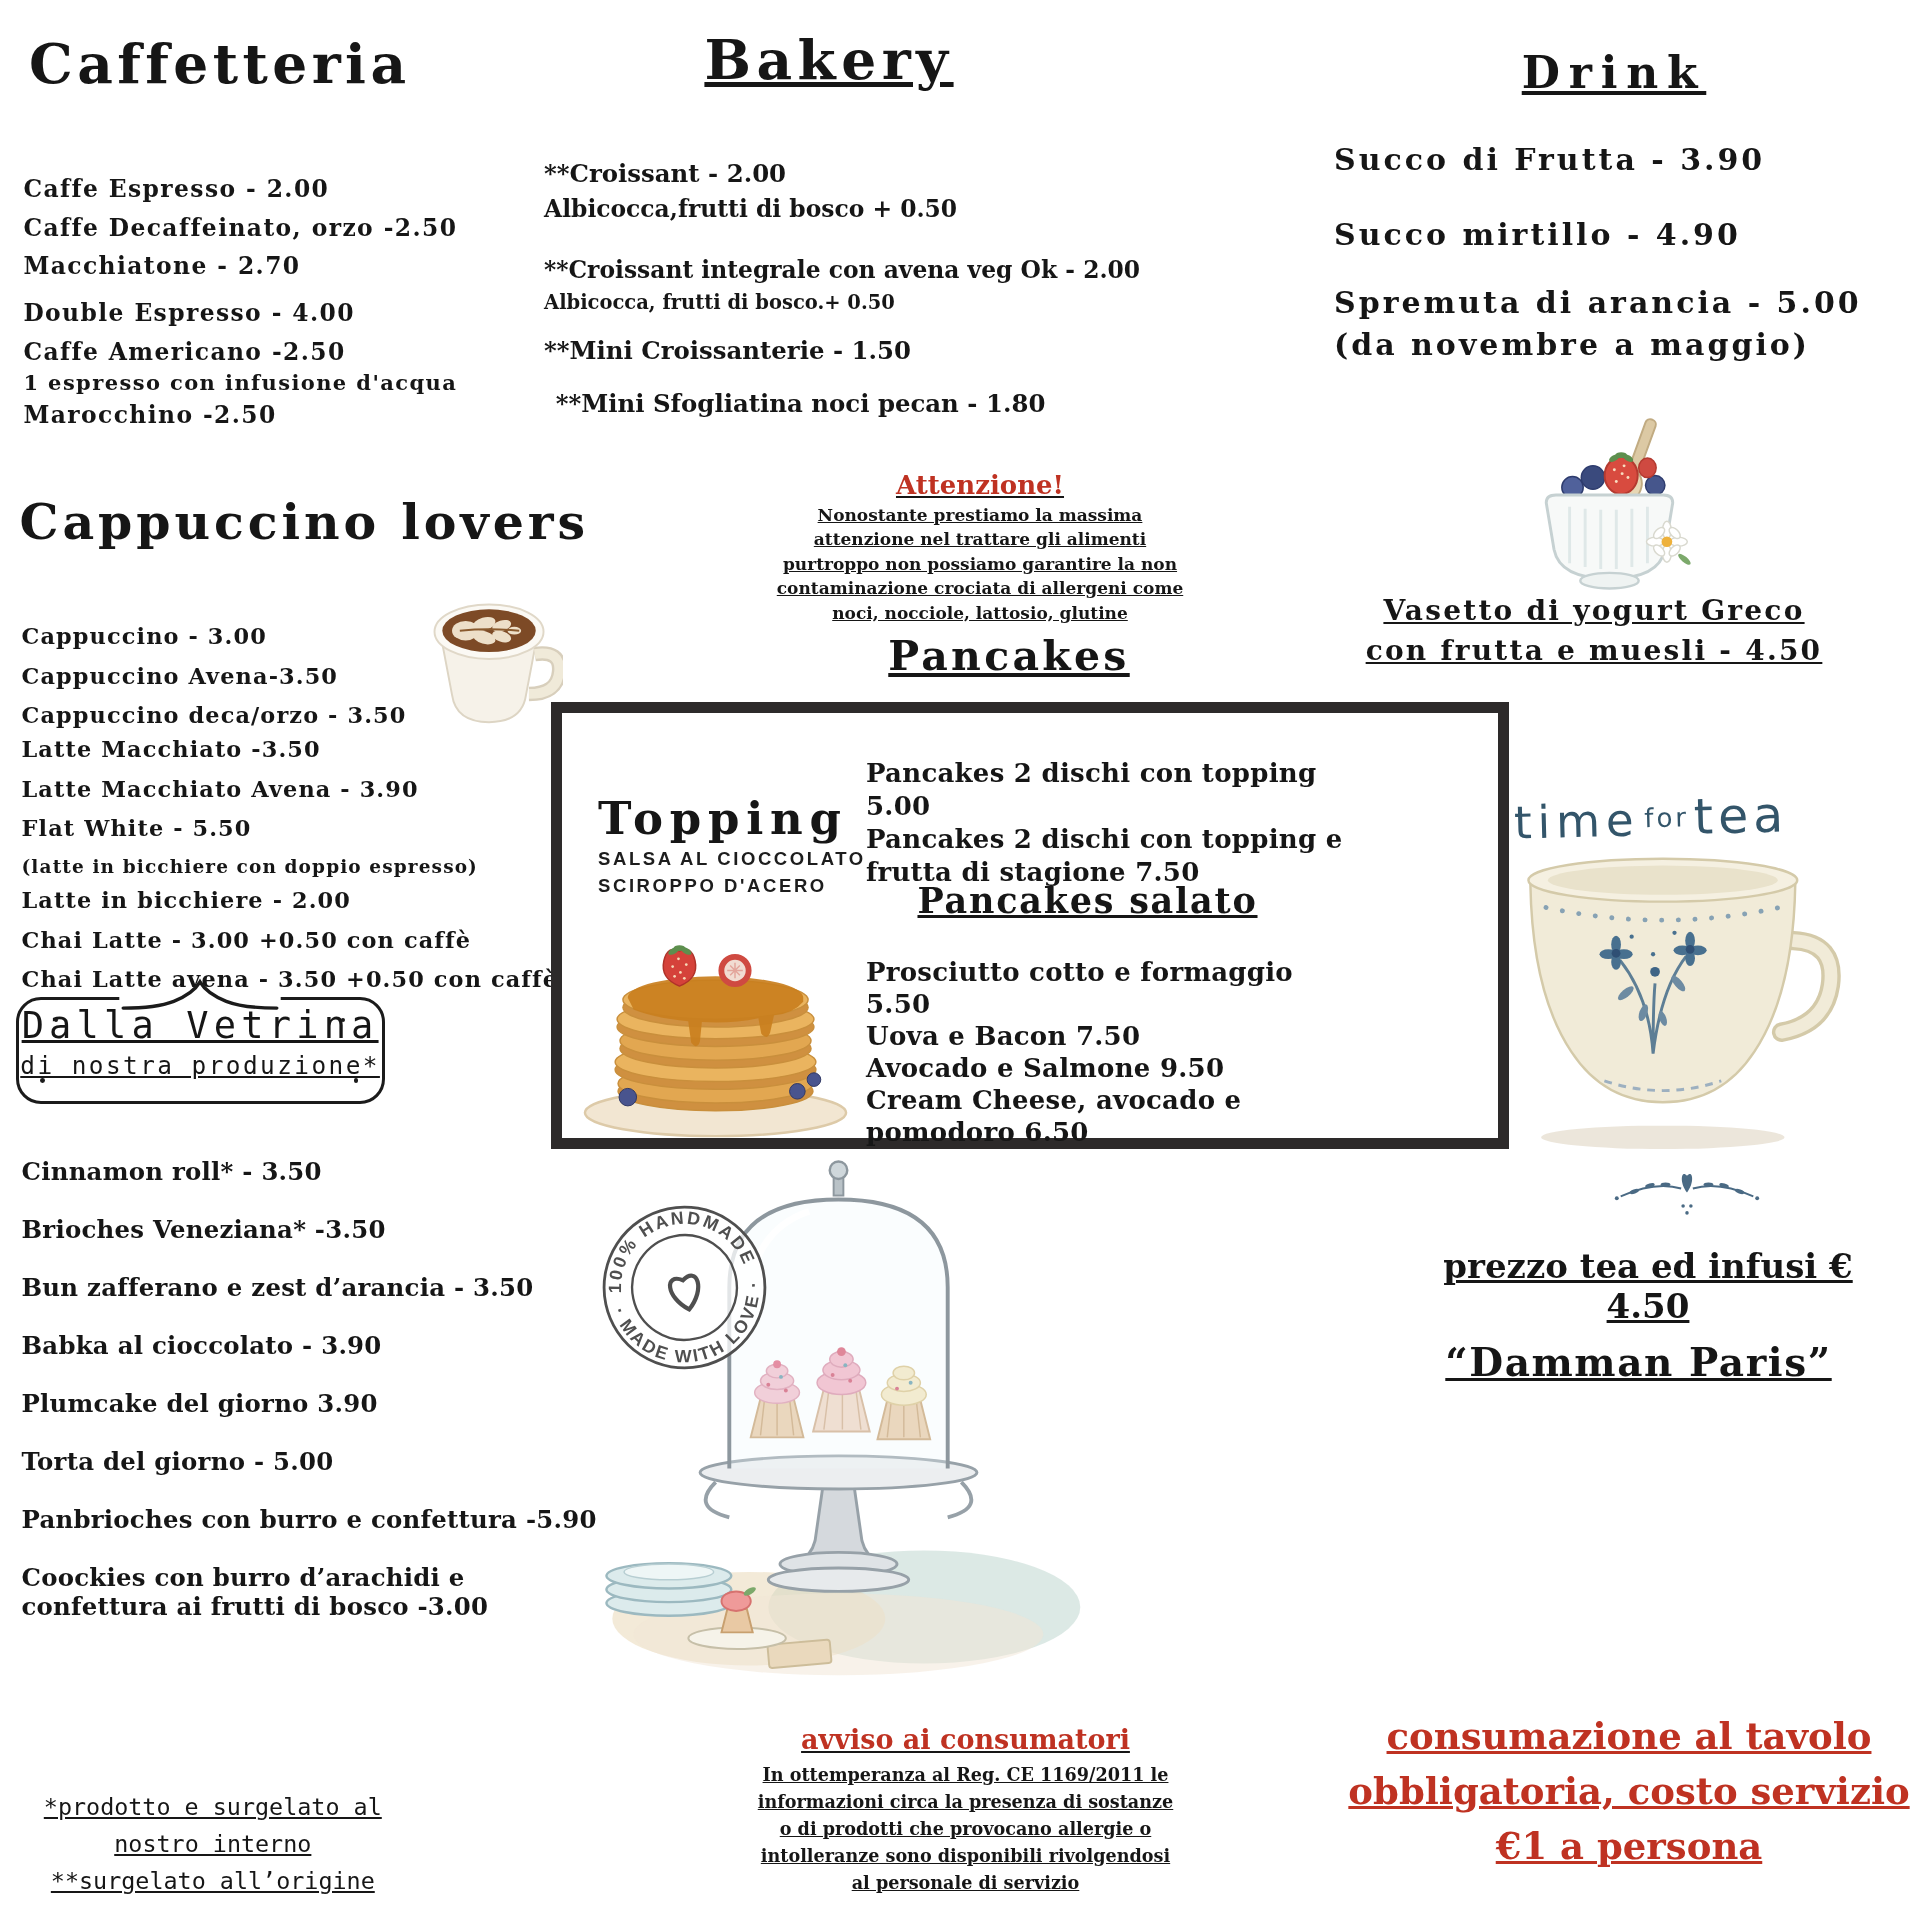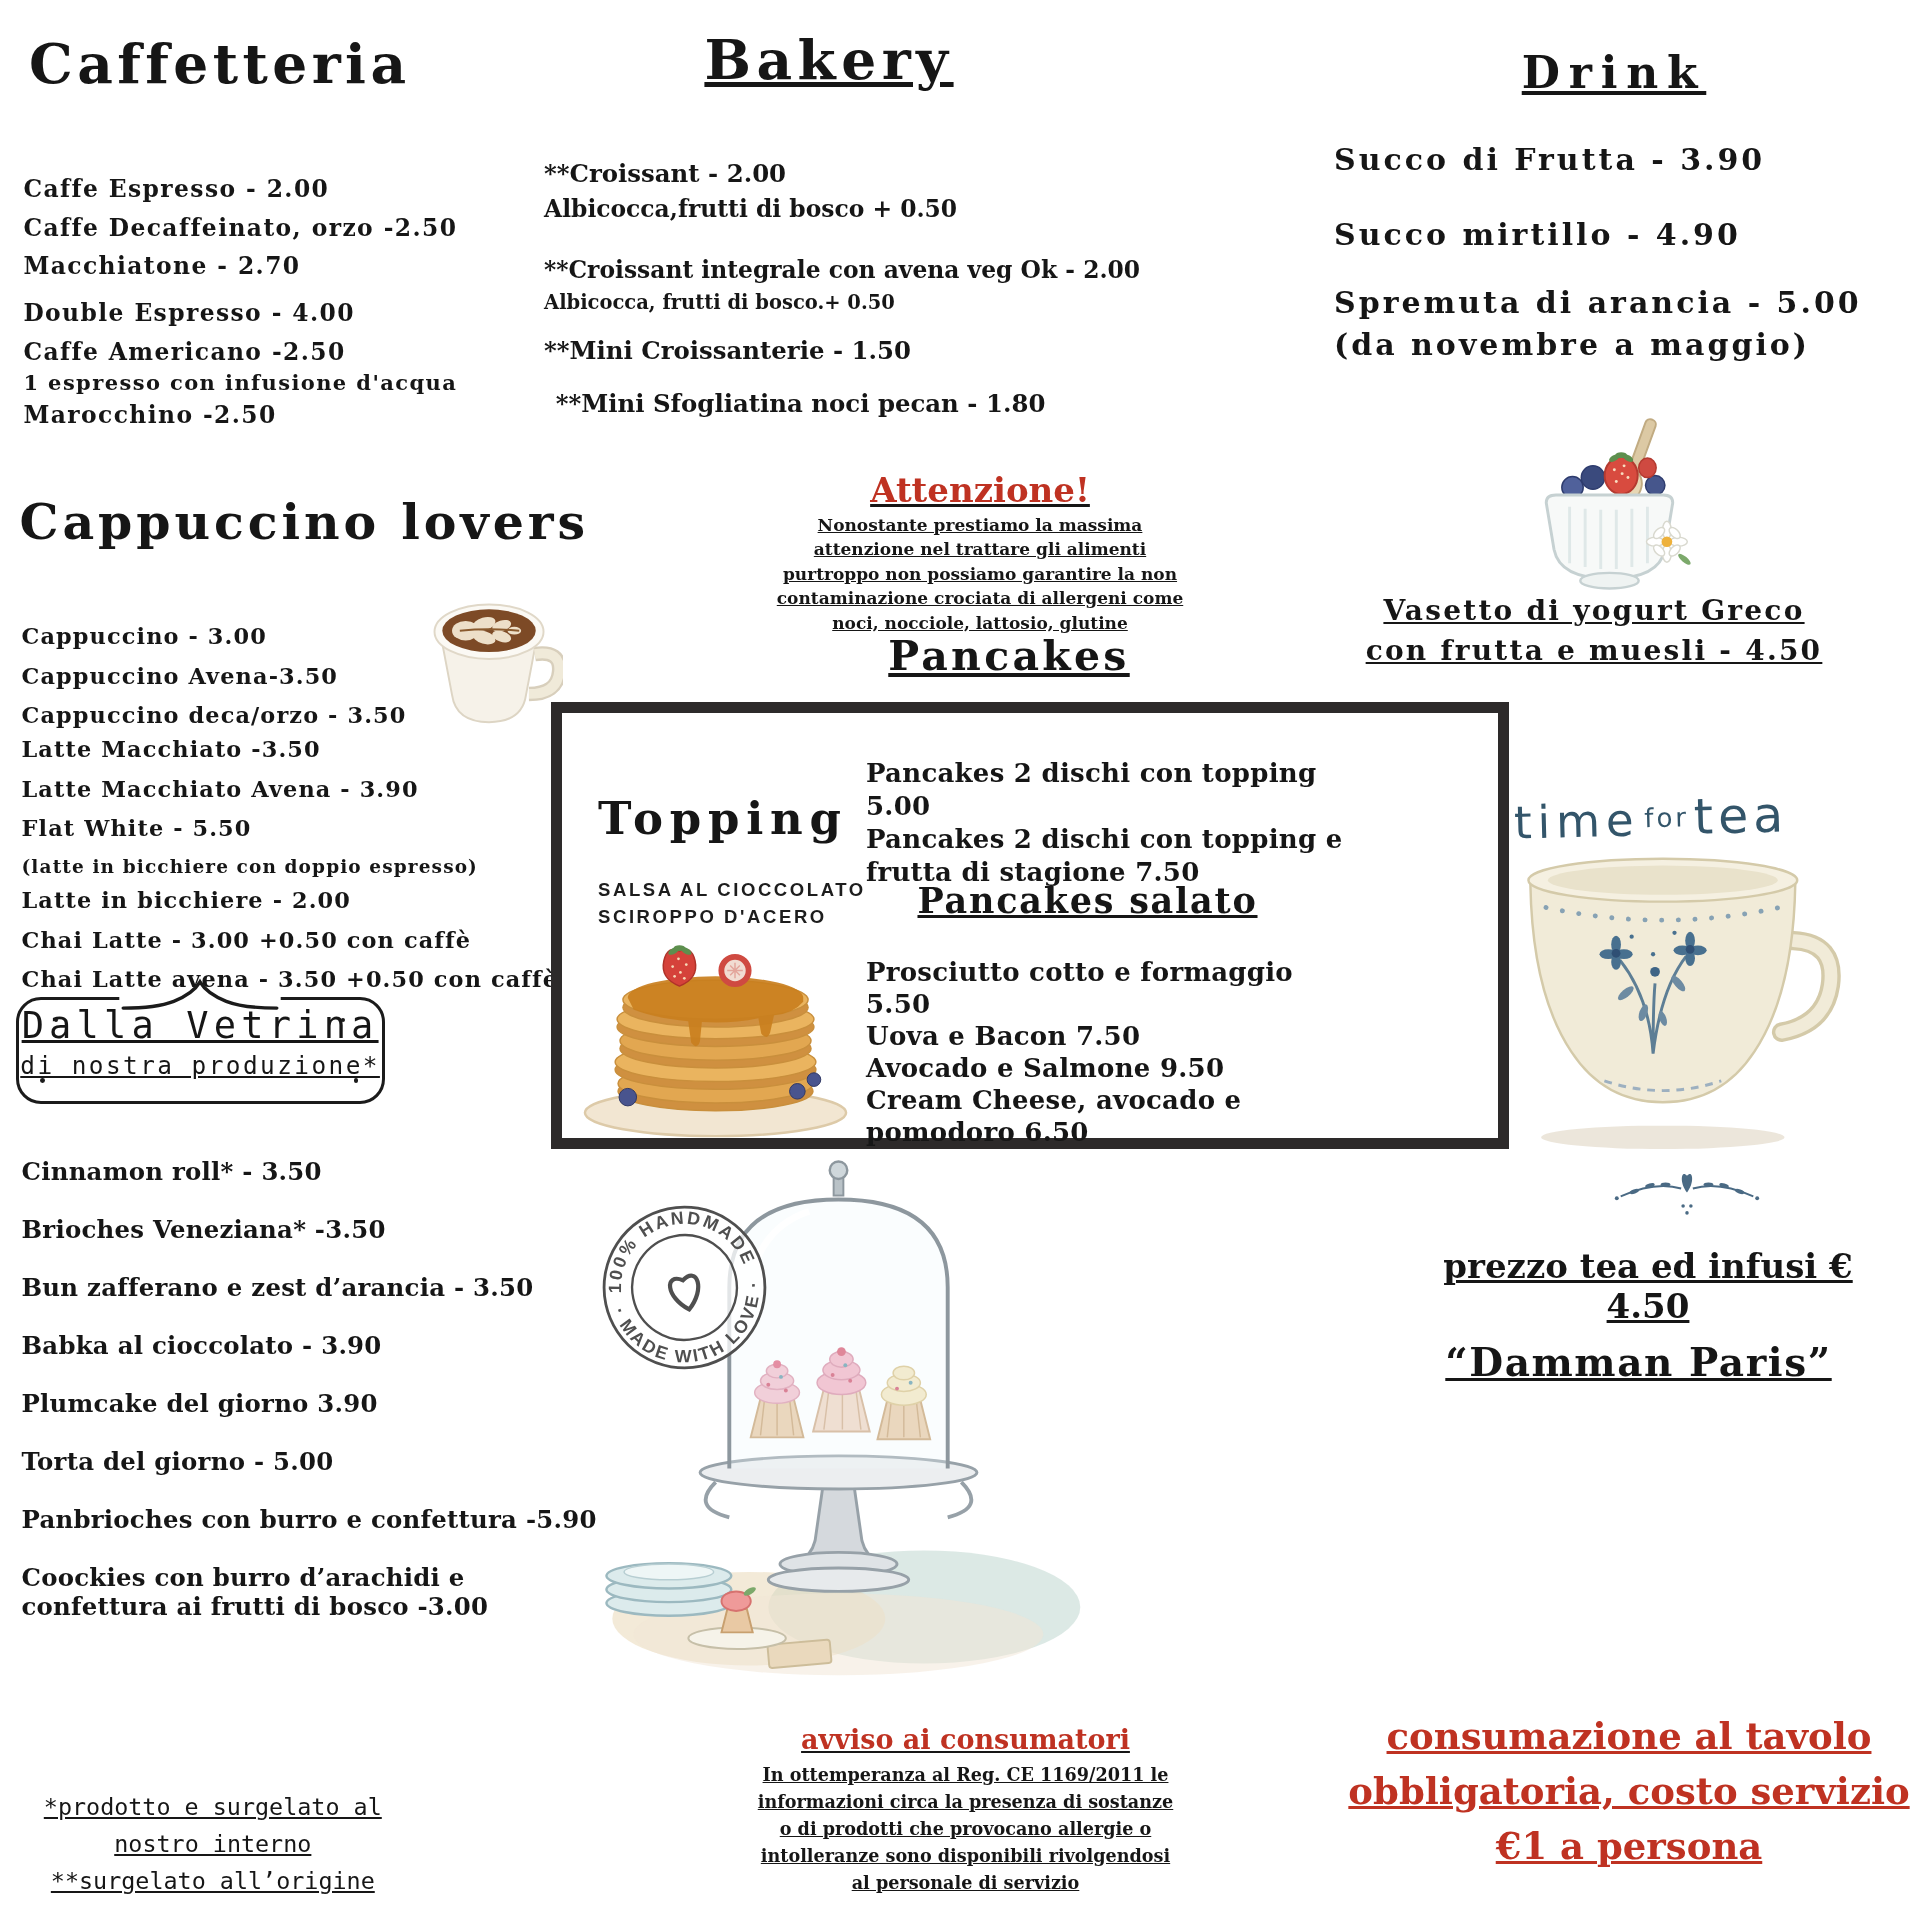--- a/index.html
+++ b/index.html
@@ -101,30 +101,30 @@
 <div class="abs" style="left:544px;top:159px;">
   <div class="line" style="font-size:24.4px;line-height:29px;margin-bottom:7.8px;">**Croissant  - 2.00</div>
   <div class="line" style="font-size:23.4px;line-height:27px;margin-bottom:33px;">Albicocca,frutti di bosco + 0.50</div>
   <div class="line" style="font-size:23.4px;line-height:29px;margin-bottom:5.9px;">**Croissant integrale con avena veg Ok - 2.00</div>
   <div class="line" style="font-size:19.5px;line-height:23.4px;margin-bottom:21.5px;">Albicocca, frutti di bosco.+ 0.50</div>
   <div class="line" style="font-size:24.4px;line-height:29px;margin-bottom:24.4px;">**Mini Croissanterie - 1.50</div>
   <div class="line" style="font-size:24.4px;line-height:29px;margin-left:11.7px;">**Mini Sfogliatina noci pecan - 1.80</div>
 </div>
 
 <div class="abs center" style="left:775px;top:470px;width:410px;">
-  <div class="red" style="font-size:34px;font-weight:700;margin-bottom:2.9px;">Attenzione!</div>
+  <div class="red" style="font-size:26px;font-weight:700;margin-bottom:2.9px;">Attenzione!</div>
   <div style="font-size:17px;line-height:24.4px;font-weight:700;">Nonostante prestiamo la massima attenzione nel trattare gli alimenti purtroppo non possiamo garantire la non contaminazione crociata di allergeni come noci, nocciole, lattosio, glutine</div>
 </div>
 
 <div class="abs ttl center" style="left:858px;top:632px;width:302px;font-size:41px;">Pancakes</div>
 
 <div id="pancake-box" class="abs" style="left:551px;top:702px;width:936px;height:425px;"></div>
 
 <div class="abs" style="left:598px;top:792px;">
-  <div class="ttl" style="font-size:45px;letter-spacing:.15em;margin-bottom:31px;">Topping</div>
+  <div class="ttl" style="font-size:45px;letter-spacing:.15em;margin-bottom:0;">Topping</div>
   <div class="sans" style="font-size:18.5px;line-height:27px;font-weight:700;letter-spacing:.14em;color:#1d1d1d;">SALSA AL CIOCCOLATO</div>
   <div class="sans" style="font-size:18.5px;line-height:27px;font-weight:700;letter-spacing:.14em;color:#1d1d1d;">SCIROPPO D'ACERO</div>
 </div>
 
 <svg class="abs" style="left:577px;top:912px;" width="278" height="229" viewBox="0 0 285 235">
   <ellipse cx="142" cy="206" rx="134" ry="24" fill="#f2e6d2" stroke="#ddcaa8" stroke-width="2.5"></ellipse>
   <g stroke="#c98f3c" stroke-width="1.5">
     <ellipse cx="142" cy="184" rx="100" ry="20" fill="#cf9040"></ellipse>
       <ellipse cx="142" cy="176" rx="100" ry="20" fill="#e2a751"></ellipse>
     <ellipse cx="142" cy="162" rx="103" ry="20" fill="#cf9040"></ellipse>

